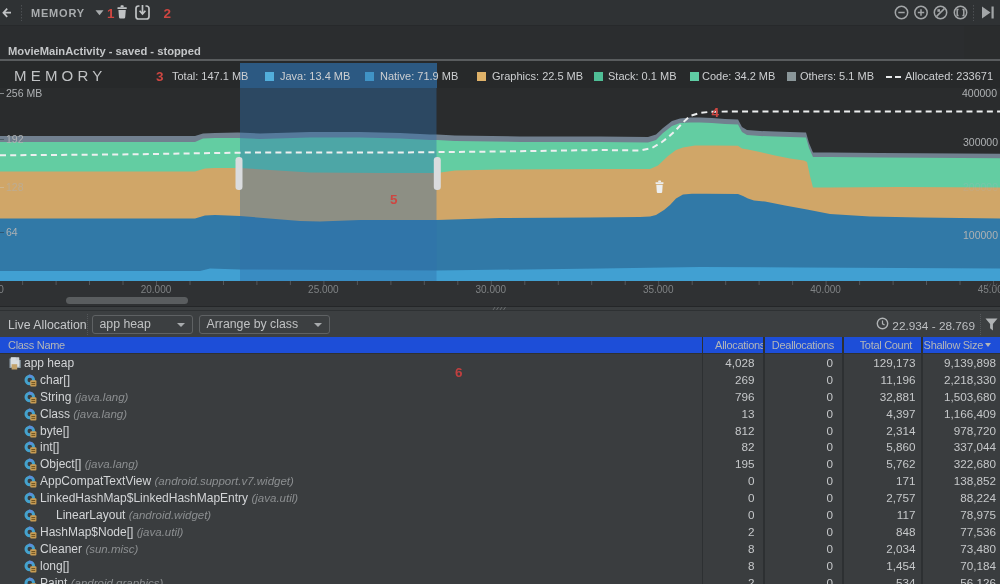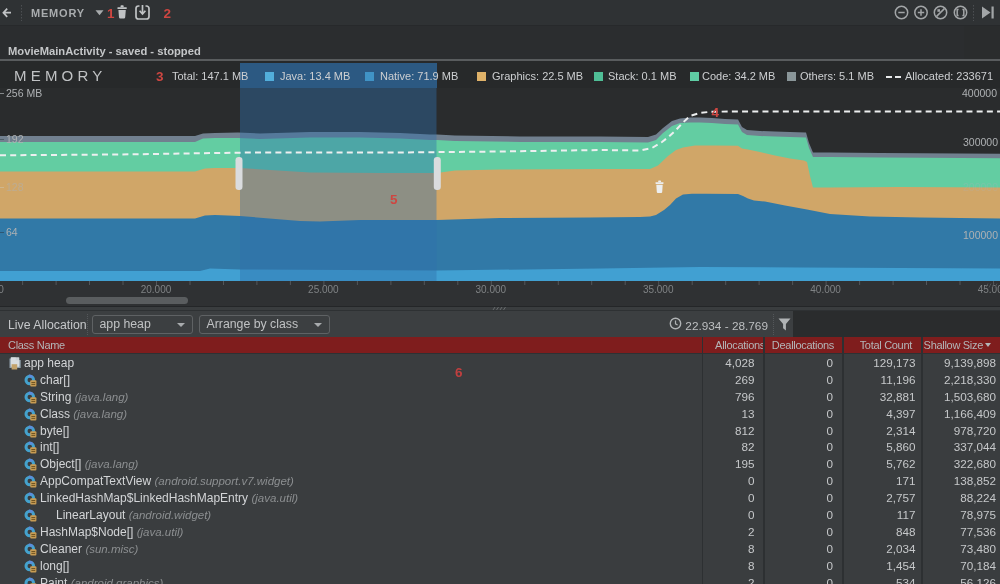--- a/index.html
+++ b/index.html
@@ -15,27 +15,27 @@
 .leg { position:absolute; top:9px; font-size:11px; color:#cdcfd1; white-space:nowrap; }
 .sw { position:absolute; top:11px; width:9px; height:9px; }
 #chart { position:absolute; left:0; top:88px; }
 .ax { font-size:10.5px; fill:#aeb1b3; font-family:"Liberation Sans",sans-serif; }
 .red { font-size:13.5px; font-weight:bold; fill:#ce4641; font-family:"Liberation Sans",sans-serif; }
 #axisbar { position:absolute; left:0; top:281px; width:1000px; height:25px; background:#2f3133; }
 #axis { position:absolute; left:0; top:0; }
 .axl { font-size:10px; fill:#7f8284; font-family:"Liberation Sans",sans-serif; }
 #thumb { position:absolute; left:66px; top:16px; width:122px; height:7px; border-radius:3.5px; background:#5a5d5f; }
 #splitter { position:absolute; left:0; top:306px; width:1000px; height:5px; background:#3a3d3f; border-top:1px solid #242628; border-bottom:1px solid #2e3133; }
-#toolbar2 { position:absolute; left:0; top:311px; width:793px; height:26px; background:#3c3f41; }
+#toolbar2 { position:absolute; left:0; top:311px; width:1000px; height:26px; background:#3c3f41; }
 #live { position:absolute; left:8px; top:7px; font-size:12.3px; color:#c6c8ca; }
 .vsep { position:absolute; top:3px; height:21px; width:0; border-left:1px dotted #54575a; }
 .combo { position:absolute; top:4px; height:19px; border:1px solid #5f6264; border-radius:3px; font-size:12.3px; color:#c0c2c4; line-height:17px; padding-left:6.5px; }
 .combo .car { position:absolute; right:7px; top:7px; width:0; height:0; border-left:4px solid transparent; border-right:4px solid transparent; border-top:4.5px solid #a8abad; }
 #trange { position:absolute; right:25px; top:8px; font-size:11.8px; color:#bdbfc1; }
-#thead { position:absolute; left:0; top:337px; width:1000px; height:17px; background:#7f1d1d; border-bottom:1px solid #2e3133; font-size:11px; letter-spacing:-0.3px; color:#b3b6b8; }
+#thead { position:absolute; left:0; top:337px; width:1000px; height:17px; background:#1d4ed8; border-bottom:1px solid #2e3133; font-size:11px; letter-spacing:-0.3px; color:#b3b6b8; }
 #thead span { position:absolute; top:2px; }
 #tbody { position:absolute; left:0; top:354px; width:1000px; height:230px; background:#3a3d3f; }
 .row { position:relative; width:1000px; height:16.9px; }
 .icw { position:absolute; top:2px; }
 .nmp { position:absolute; top:2px; font-size:12px; color:#d3d5d7; white-space:nowrap; }
 .nmb { font-weight:normal; }
 .pkg { font-style:italic; color:#8c8f91; font-size:11.5px; }
 .num { position:absolute; top:2px; font-size:11.7px; color:#c6c8ca; text-align:right; }
 .c1 { right:245.5px; } .c2 { right:167px; } .c3 { right:84.5px; } .c4 { right:4px;text-align:right; }
 .colsep { position:absolute; top:337px; height:247px; width:2px; background:#2d3032; }

